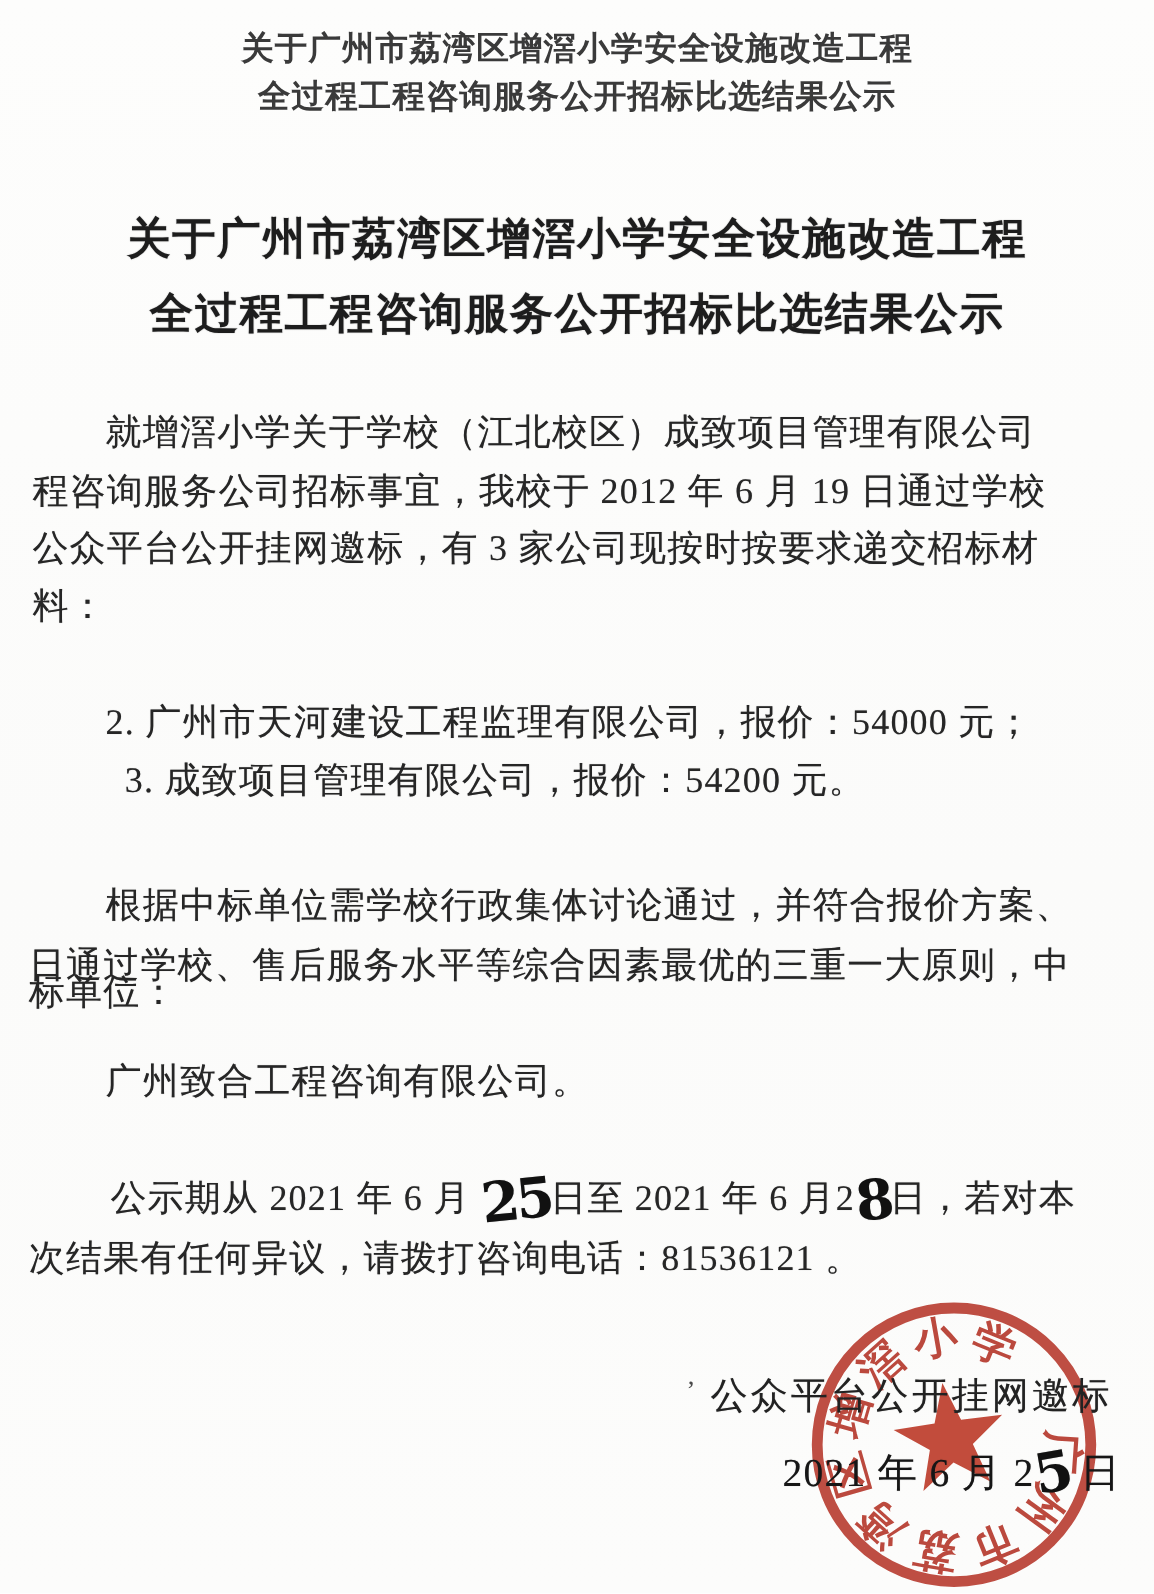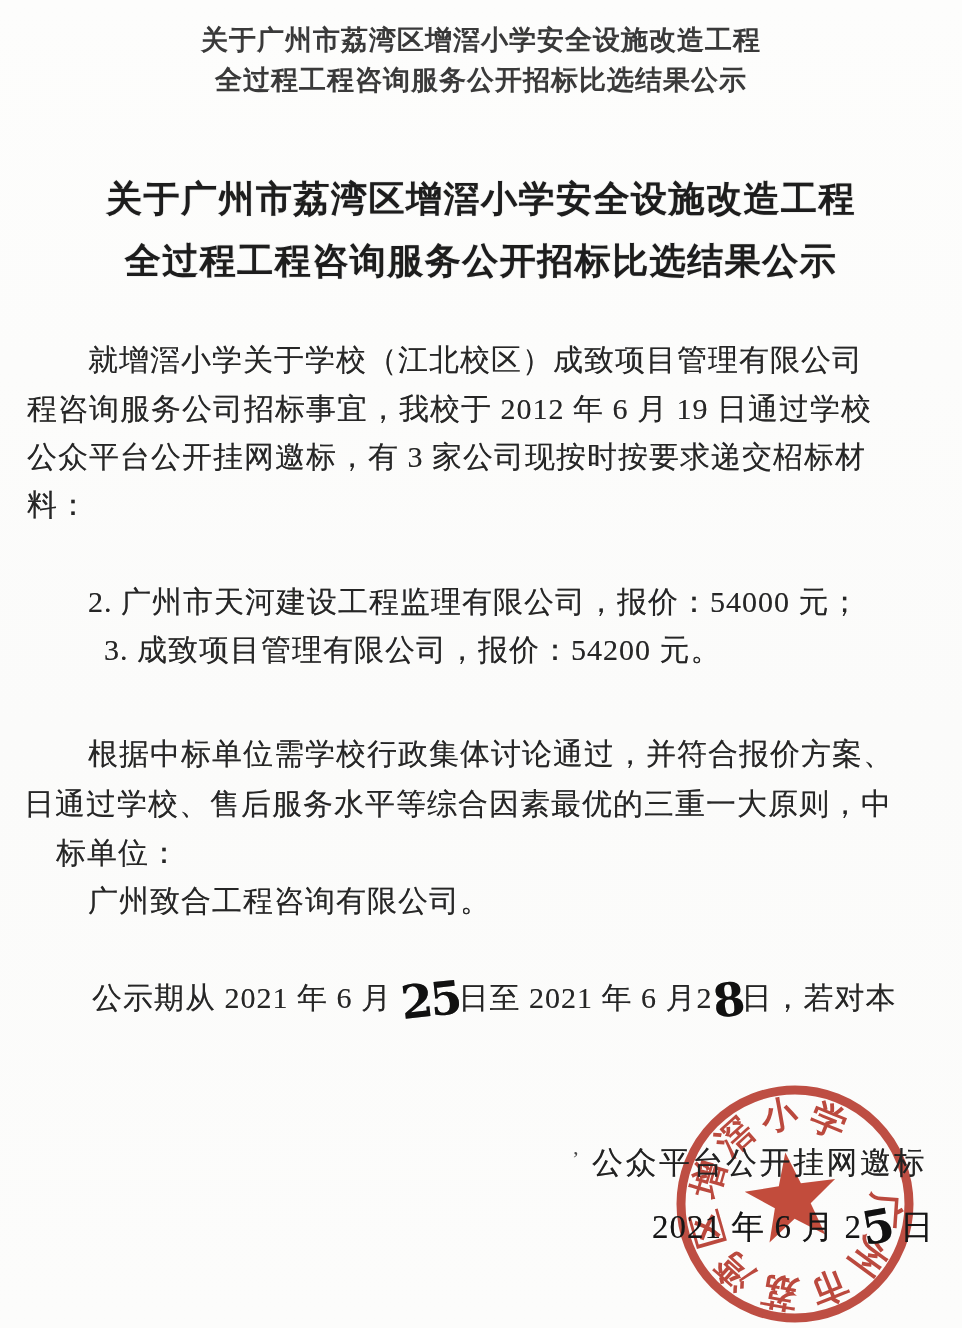--- a/index.html
+++ b/index.html
@@ -56,26 +56,27 @@
   <div class="bl z2" style="top:340px;left:88px;">就增滘小学关于学校（江北校区）成致项目管理有限公司</div>
   <div class="bl z2" style="top:389px;left:27px;">程咨询服务公司招标事宜，我校于 2012 年 6 月 19 日通过学校</div>
   <div class="bl z2" style="top:437px;left:27px;">公众平台公开挂网邀标，有 3 家公司现按时按要求递交柖标材</div>
   <div class="bl z2" style="top:485px;left:27px;">料：</div>
 
   <div class="bl z2" style="top:582px;left:88px;text-align:right;">2. 广州市天河建设工程监理有限公司，报价：54000 元；</div>
   <div class="bl z2" style="top:630px;left:88px;margin-left:16px;">3. 成致项目管理有限公司，报价：54200 元。</div>
 
   <div class="bl z2" style="top:734px;left:88px;">根据中标单位需学校行政集体讨论通过，并符合报价方案、</div>
   <div class="bl z2" style="top:784px;left:24px;">日通过学校、售后服务水平等综合因素最优的三重一大原则，中</div>
-  <div class="bl z2" style="top:833px;left:24px;margin-left:32px;">标单位：</div>
+  <div class="bl z2" style="top:807px;left:24px;">标单位：</div>
   <div class="bl z2" style="top:881px;left:88px;">广州致合工程咨询有限公司。</div>
 
   <div class="bl z2" style="top:978px;left:92px;">
     <span>公示期从 2021 年 6 月 </span><span class="hw">25</span><span>日至 2021 年 6 月2</span><span class="hw">8</span><span>日，若对本</span>
   </div>
+  <div class="bl z2" style="top:1028px;left:24px;">次结果有任何异议，请拨打咨询电话：81536121 。</div>
 
   <svg id="seal-svg" class="seal" width="264" height="254" viewBox="0 0 264 254">
     <circle id="seal-ring" cx="132" cy="128" r="114" fill="none" stroke-width="9" opacity="0.86" stroke="#b33124"></circle>
     <polygon id="seal-star" opacity="0.9" fill="#bb3827" points="122.3,76.5 137.9,107.2 172.1,103.0 147.7,127.3 162.3,158.5 131.6,142.8 106.5,166.4 111.9,132.3 81.7,115.7 115.8,110.3"></polygon>
     <g id="seal-text-group" font-family="'Liberation Serif',serif" font-weight="600">
         <text x="132" y="50" transform="rotate(94 132 128)" text-anchor="middle" font-size="36" fill="#b33124" opacity="0.88">广</text>
         <text x="132" y="50" transform="rotate(126 132 128)" text-anchor="middle" font-size="36" fill="#b33124" opacity="0.88">州</text>
         <text x="132" y="50" transform="rotate(158 132 128)" text-anchor="middle" font-size="36" fill="#b33124" opacity="0.88">市</text>
         <text x="132" y="50" transform="rotate(190 132 128)" text-anchor="middle" font-size="36" fill="#b33124" opacity="0.88">荔</text>
         <text x="132" y="50" transform="rotate(222 132 128)" text-anchor="middle" font-size="36" fill="#b33124" opacity="0.88">湾</text>

